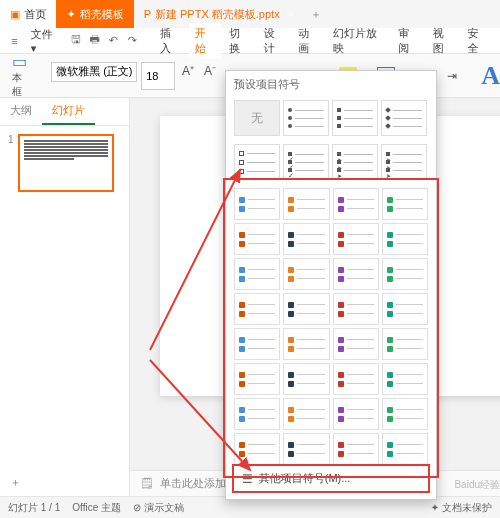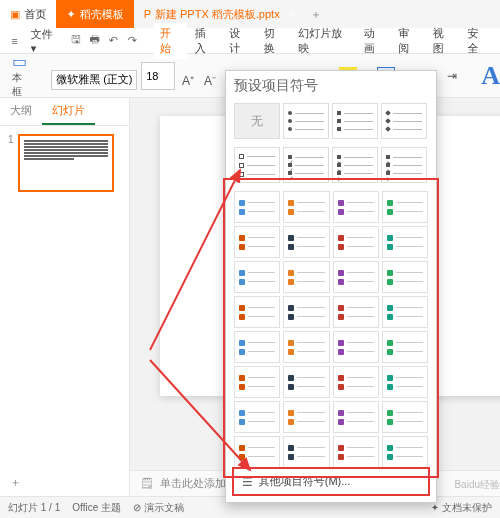--- a/index.html
+++ b/index.html
@@ -9,21 +9,21 @@
 .tab.home{background:#fff;color:#333}
 .tab.orange{background:#ff6a00;color:#fff}
 .tab.wps{color:#ff6a00}
 .tab-add{width:24px;text-align:center;color:#888;cursor:pointer}
 .close-x{color:rgba(255,255,255,.7);margin-left:4px}
 .menubar{display:flex;height:26px;align-items:center;padding:0 6px;gap:2px;font-size:11px;color:#444;border-bottom:1px solid #e5e5e5}
 .mb-icon{width:18px;height:18px;display:flex;align-items:center;justify-content:center;color:#666}
 .menu-item{padding:3px 6px;cursor:pointer}
 .menu-item.active{background:#fff;color:#ff6a00}
 .ribbon{display:flex;height:44px;align-items:center;padding:4px 8px;gap:6px;border-bottom:1px solid #e5e5e5;background:#fafafa}
-.rib-group{display:flex;align-items:flex-end;gap:4px}
+.rib-group{display:flex;align-items:flex-start;gap:4px}
 .font-sel{border:1px solid #ccc;height:20px;font-size:11px;padding:0 4px;width:86px;background:#fff}
 .size-sel{border:1px solid #ccc;height:28px;font-size:11px;padding:0 4px;width:34px;background:#fff}
 .ibtn{width:18px;height:18px;display:flex;align-items:center;justify-content:center;color:#555;cursor:pointer;font-size:12px}
 .txtbox{display:flex;flex-direction:column;align-items:center;font-size:10px;color:#555;padding:0 4px;cursor:pointer}
 .txtbox .tb-icon{font-size:16px;color:#3a7bd5}
 .big-a{font-size:26px;font-weight:bold;font-family:serif;cursor:pointer}
 .big-a.blue{color:#3a7bd5}
 .workspace{display:flex;height:calc(100% - 28px - 26px - 44px - 22px)}
 .sidebar{width:130px;border-right:1px solid #e5e5e5;display:flex;flex-direction:column}
 .side-tabs{display:flex;font-size:11px;border-bottom:1px solid #e5e5e5}
@@ -36,21 +36,21 @@
 .thumb .line.s{width:60%}
 .side-plus{margin-top:auto;padding:6px 10px;color:#888}
 .canvas-area{flex:1;background:#f2f2f2;position:relative;overflow:hidden}
 .slide{position:absolute;left:30px;top:18px;width:420px;height:280px;background:#fff;box-shadow:0 2px 8px rgba(0,0,0,.15)}
 .notes-bar{position:absolute;bottom:0;left:0;right:0;height:26px;background:#fafafa;border-top:1px solid #e5e5e5;display:flex;align-items:center;padding:0 10px;font-size:11px;color:#888;gap:6px}
 .status{position:absolute;bottom:0;left:0;right:0;height:22px;background:#f5f5f5;border-top:1px solid #e5e5e5;display:flex;align-items:center;padding:0 8px;font-size:10px;color:#666;gap:12px}
 .status .right{margin-left:auto;display:flex;gap:8px;align-items:center}
 
 
 .panel{position:absolute;left:225px;top:70px;width:212px;background:#fff;border:1px solid #ccc;box-shadow:0 4px 12px rgba(0,0,0,.25);z-index:50}
-.panel-sec{padding:6px 8px 4px;font-size:14px;color:#666}
+.panel-sec{padding:6px 8px 4px;font-size:11px;color:#666}
 .preset-row{display:flex;padding:4px 8px;gap:3px}
 .preset{width:46px;height:36px;border:1px solid #ddd;background:#fff;display:flex;flex-direction:column;justify-content:center;gap:4px;padding:4px;cursor:pointer}
 .preset.none{background:#eee;align-items:center;justify-content:center;color:#999;font-size:12px}
 .preset .pl{display:flex;align-items:center;gap:3px}
 .preset .bl{width:4px;height:4px;background:#555}
 .preset .bl.round{border-radius:50%}
 .preset .bl.dia{transform:rotate(45deg)}
 .preset .bl.sq{width:5px;height:5px;border:1px solid #555;background:none}
 .preset .bl.ck::before{content:"✓";font-size:7px;color:#555}
 .preset .bl.ar::before{content:"➤";font-size:6px;color:#555}
@@ -90,26 +90,26 @@
 </div>
 
 <div class="menubar">
   <div class="mb-icon">≡</div>
   <div class="menu-item"><span>文件</span> ▾</div>
   <div class="mb-icon">🖫</div>
   <div class="mb-icon">🖶</div>
   <div class="mb-icon">↶</div>
   <div class="mb-icon">↷</div>
   <div style="width:10px"></div>
+  <div class="menu-item">插入</div>
   <div class="menu-item active">开始</div>
-  <div class="menu-item">插入</div>
+  <div class="menu-item">切换</div>
   <div class="menu-item">设计</div>
-  <div class="menu-item">切换</div>
+  <div class="menu-item">动画</div>
   <div class="menu-item">幻灯片放映</div>
-  <div class="menu-item">动画</div>
   <div class="menu-item">审阅</div>
   <div class="menu-item">视图</div>
   <div class="menu-item">安全</div>
 </div>
 
 <div class="ribbon">
   <div class="txtbox">
     <span class="tb-icon">▭</span>
     <span>本框</span>
   </div>

